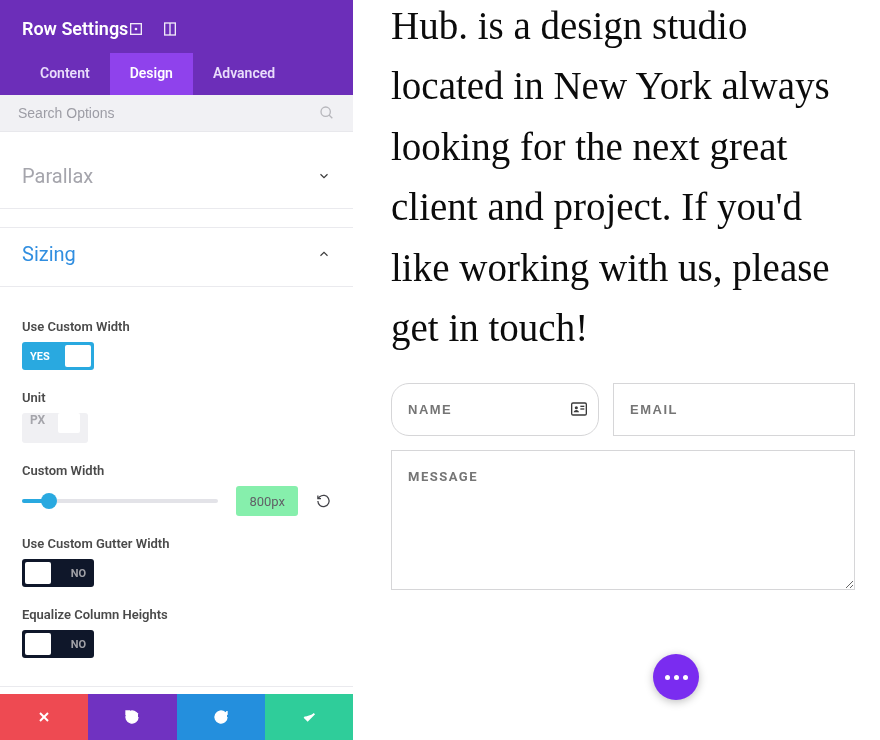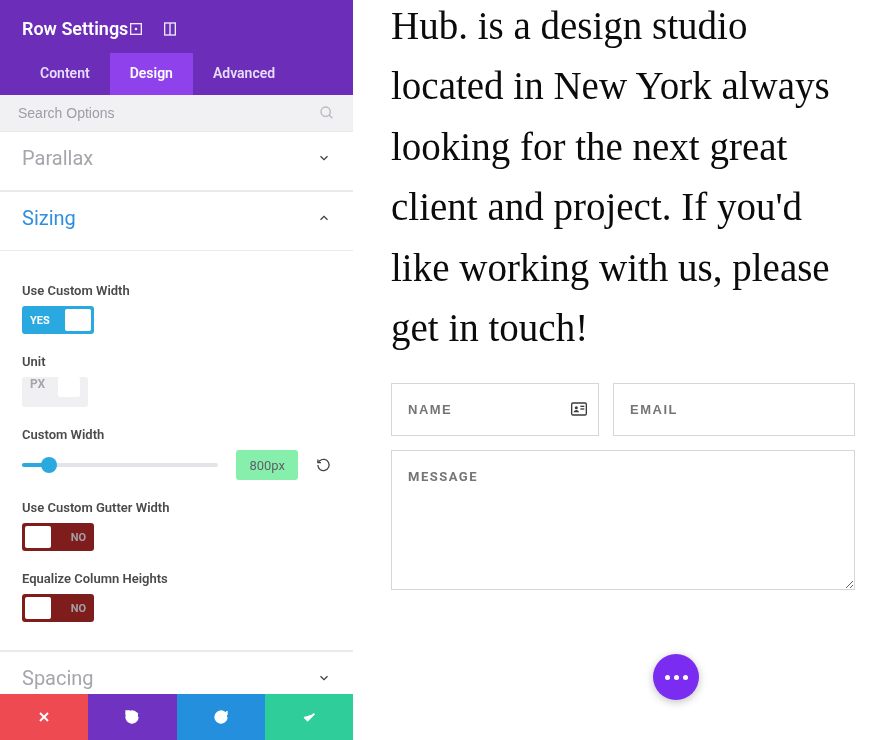--- a/index.html
+++ b/index.html
@@ -48,34 +48,35 @@
   color: #7f1d1d; font-size: 14px; width: 80%;
 }
 .search-input::placeholder { color: #9d9da5; }
 .search-icon { width: 16px; height: 16px; stroke: #b7b7bc; fill: none; }
 .scroll-area { flex: 1; overflow: hidden; }
 .section-header {
   padding: 14px 22px 20px;
   display: flex; align-items: center; justify-content: space-between;
   border-top: 1px solid #eaeaee; border-bottom: 1px solid #eaeaee;
   cursor: pointer;
+  margin-top: 18px;
 }
 .section-header.first { border-top: none; }
 .section-header .lbl { font-size: 20px; color: #a5a5ac; font-weight: 400; }
 .section-header.open .lbl { color: #308ee0; }
 .chev { width: 14px; height: 14px; stroke: #3a3a3a; stroke-width: 2; fill: none; }
 .section-body { padding: 12px 22px 28px; border-bottom: 1px solid #eaeaee; }
 .opt-lbl { font-size: 13px; color: #4a4a4a; font-weight: 600; margin-top: 20px; margin-bottom: 8px; }
 .toggle {
   width: 72px; height: 28px; border-radius: 3px;
   display: flex; align-items: center; cursor: pointer;
   font-size: 11px; font-weight: 700; color: #fff;
 }
 .toggle.on { background: #29a9e0; padding-left: 8px; }
-.toggle.off { background: #7f1d1d; justify-content: flex-end; padding-right: 8px; color: #a0a0a6; }
+.toggle.off { background: #0f172a; justify-content: flex-end; padding-right: 8px; color: #a0a0a6; }
 .toggle .knob { width: 26px; height: 22px; background: #fff; border-radius: 2px; }
 .toggle.on .knob { margin-left: auto; margin-right: 3px; }
 .toggle.off .knob { margin-right: auto; margin-left: 3px; order: -1; }
 .unit-box { width: 66px; height: 30px; background: #f0f0f3; border-radius: 3px; display: flex; padding: 0 8px; color: #a5a5ab; font-size: 12px; font-weight: 700; }
 .unit-box .knob { width: 22px; height: 20px; background: #fff; border-radius: 2px; margin-left: auto; }
 .slider-row { display: flex; align-items: center; gap: 18px; }
 .slider-wrap { position: relative; width: 210px; height: 10px; display: flex; align-items: center; }
 .slider-track { position: absolute; left: 0; right: 0; height: 4px; background: #e3e3e8; border-radius: 2px; }
 .slider-fill { position: absolute; left: 0; width: 14%; height: 4px; background: #29a9e0; border-radius: 2px; }
 .slider-thumb { position: absolute; left: 14%; transform: translateX(-50%); width: 16px; height: 16px; border-radius: 50%; background: #29a9e0; cursor: pointer; }
@@ -111,21 +112,21 @@
   padding: 18px 16px;
   font-size: 13px;
   font-weight: 700;
   letter-spacing: 1.5px;
   color: #7a7a80;
   background: transparent;
   outline: none;
 }
 .form-row input { flex: 1; width: 50%; }
 .name-wrap { position: relative; flex: 1; display: flex; }
-.name-wrap input { width: 100%; }
+.name-wrap input { width: 100%; border-radius: 18px; }
 .contact-ic { position: absolute; right: 12px; top: 50%; transform: translateY(-50%); width: 16px; height: 14px; fill: #3a3a3a; }
 .message-box {
   width: 100%; height: 140px; margin-top: 14px; resize: both;
   font-family: inherit;
 }
 .fab {
   position: absolute; bottom: 40px; left: 300px;
   width: 46px; height: 46px; border-radius: 50%;
   background: #7a2cf0; display:flex; align-items:center; justify-content:center;
   cursor: pointer; box-shadow: 0 2px 8px rgba(0,0,0,.25);

